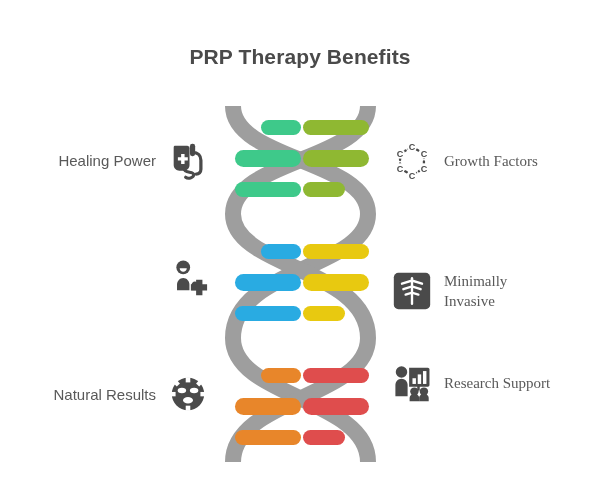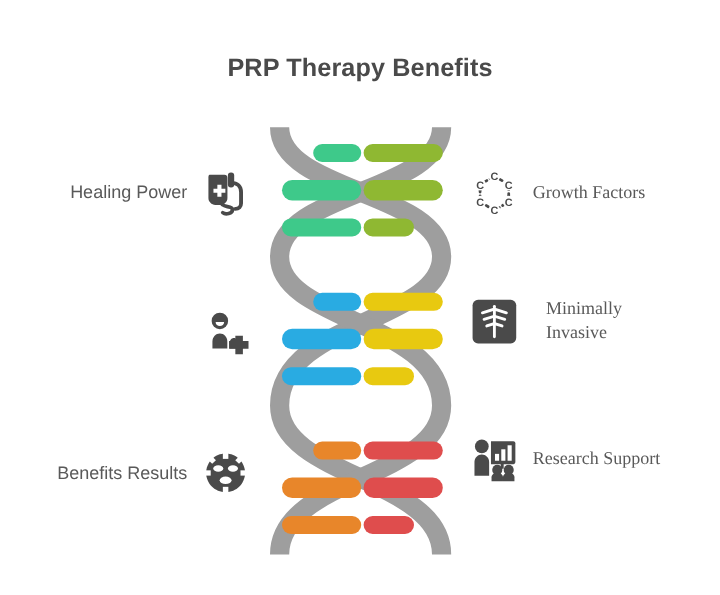--- a/index.html
+++ b/index.html
@@ -84,21 +84,21 @@
     flex: 0 0 44px;
     display: flex;
     align-items: center;
     justify-content: center;
   }
 
   #row-healing    { top: 130px; }
   #row-versatile  { top: 246px; }
   #row-natural    { top: 364px; }
   #row-growth     { top: 130px; }
-  #row-invasive   { top: 237px; gap: 11px; }
+  #row-invasive   { top: 260px; }
   #row-research   { top: 352px; }
 </style>
 </head>
 <body>
 
 <div id="infographic">
 
   <div id="chart-title">PRP Therapy Benefits</div>
 
   <svg id="helix-figure" viewBox="0 0 175 372" width="175" height="372" xmlns="http://www.w3.org/2000/svg">
@@ -185,21 +185,21 @@
           <path d="M17 16.5c2 0 3.7-1.5 3.7-3.6H13.3c0 2.1 1.7 3.6 3.7 3.6z" fill="#ffffff"></path>
           <path d="M10.5 36V30c0-4 3-7 6.5-7s6.5 3 6.5 7v6z"></path>
           <path d="M25.5 36V31c0-2.3 1.6-4.2 3.8-4.2 2.1 0 3.7 1.9 3.7 4.2v5z"></path>
           <path d="M30.5 25h6.6v4.6H42v6.6h-4.9V41h-6.6v-4.8H25v-6.6h5.5z"></path>
         </g>
       </svg>
     </div>
   </div>
 
   <div class="benefit left" id="row-natural">
-    <div class="benefit-label">Benefits Results</div>
+    <div class="benefit-label">Natural Results</div>
     <div class="benefit-icon">
       <svg viewBox="0 0 44 44" width="42" height="42" xmlns="http://www.w3.org/2000/svg">
         <g fill="#4a4a4a">
           <path d="M22 4c9.4 0 17 7.6 17 17s-7.6 17-17 17S5 30.4 5 21 12.6 4 22 4z"></path>
         </g>
         <g fill="#ffffff">
           <ellipse cx="15.6" cy="17.2" rx="4.4" ry="2.9"></ellipse>
           <ellipse cx="28.4" cy="17.2" rx="4.4" ry="2.9"></ellipse>
           <ellipse cx="22" cy="27.5" rx="5.2" ry="3.3"></ellipse>
           <rect x="19.6" y="3.4" width="4.8" height="5.4"></rect>

